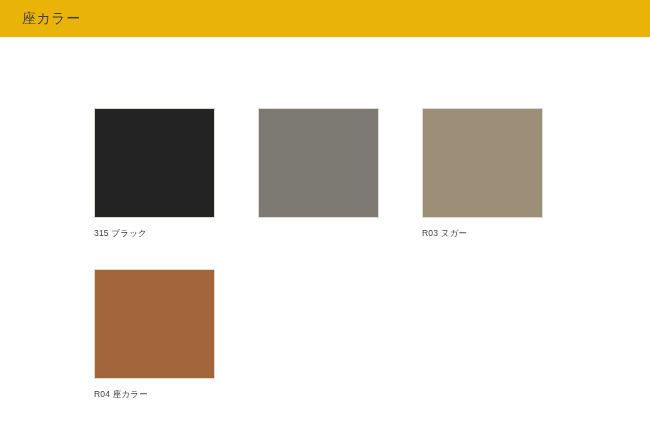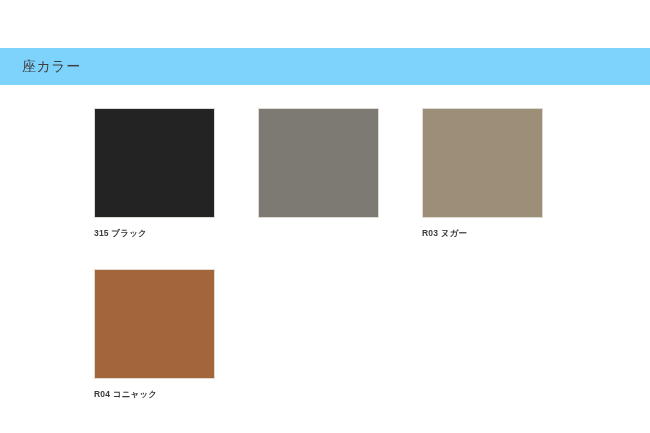--- a/index.html
+++ b/index.html
@@ -52,21 +52,20 @@
 
   .swatch-row {
     display: flex;
     flex-direction: row;
     margin-bottom: 30px;
   }
 
   .swatch-cell {
     width: 121px;
     margin-right: 43px;
-    font-weight: bold;
   }
   .swatch-cell:last-child {
     margin-right: 8px;
   }
 
   .swatch-chip {
     width: 121px;
     height: 110px;
     border: 1px solid #dedbd4;
     box-sizing: border-box;
@@ -77,21 +76,21 @@
     font-size: 8.5px;
     line-height: 12px;
     color: #3a3a3a;
     letter-spacing: 0.2px;
     white-space: nowrap;
   }
 </style>
 </head>
 <body style="background-color: rgb(255, 255, 255);">
 
-<div id="page-header" style="background-color: #7dd3fc; margin-top: 48px;">
+<div id="page-header" style="background-color: #eab308;">
   <div class="title" style="color: rgb(63, 63, 63);">座カラー</div>
 </div>
 
 <div id="swatch-gallery">
   <div class="swatch-grid">
 
     <div class="swatch-row">
       <div class="swatch-cell">
         <div class="swatch-chip" style="background-color: rgb(35, 35, 35);"></div>
         <div class="swatch-label">315 ブラック</div>
@@ -101,18 +100,18 @@
       </div>
       <div class="swatch-cell">
         <div class="swatch-chip" style="background-color: rgb(157, 142, 120);"></div>
         <div class="swatch-label">R03 ヌガー</div>
       </div>
     </div>
 
     <div class="swatch-row">
       <div class="swatch-cell">
         <div class="swatch-chip" style="background-color: rgb(163, 101, 58);"></div>
-        <div class="swatch-label">R04 コニャック</div>
+        <div class="swatch-label">R04 座カラー</div>
       </div>
     </div>
 
   </div>
 </div>
 
 </body></html>

